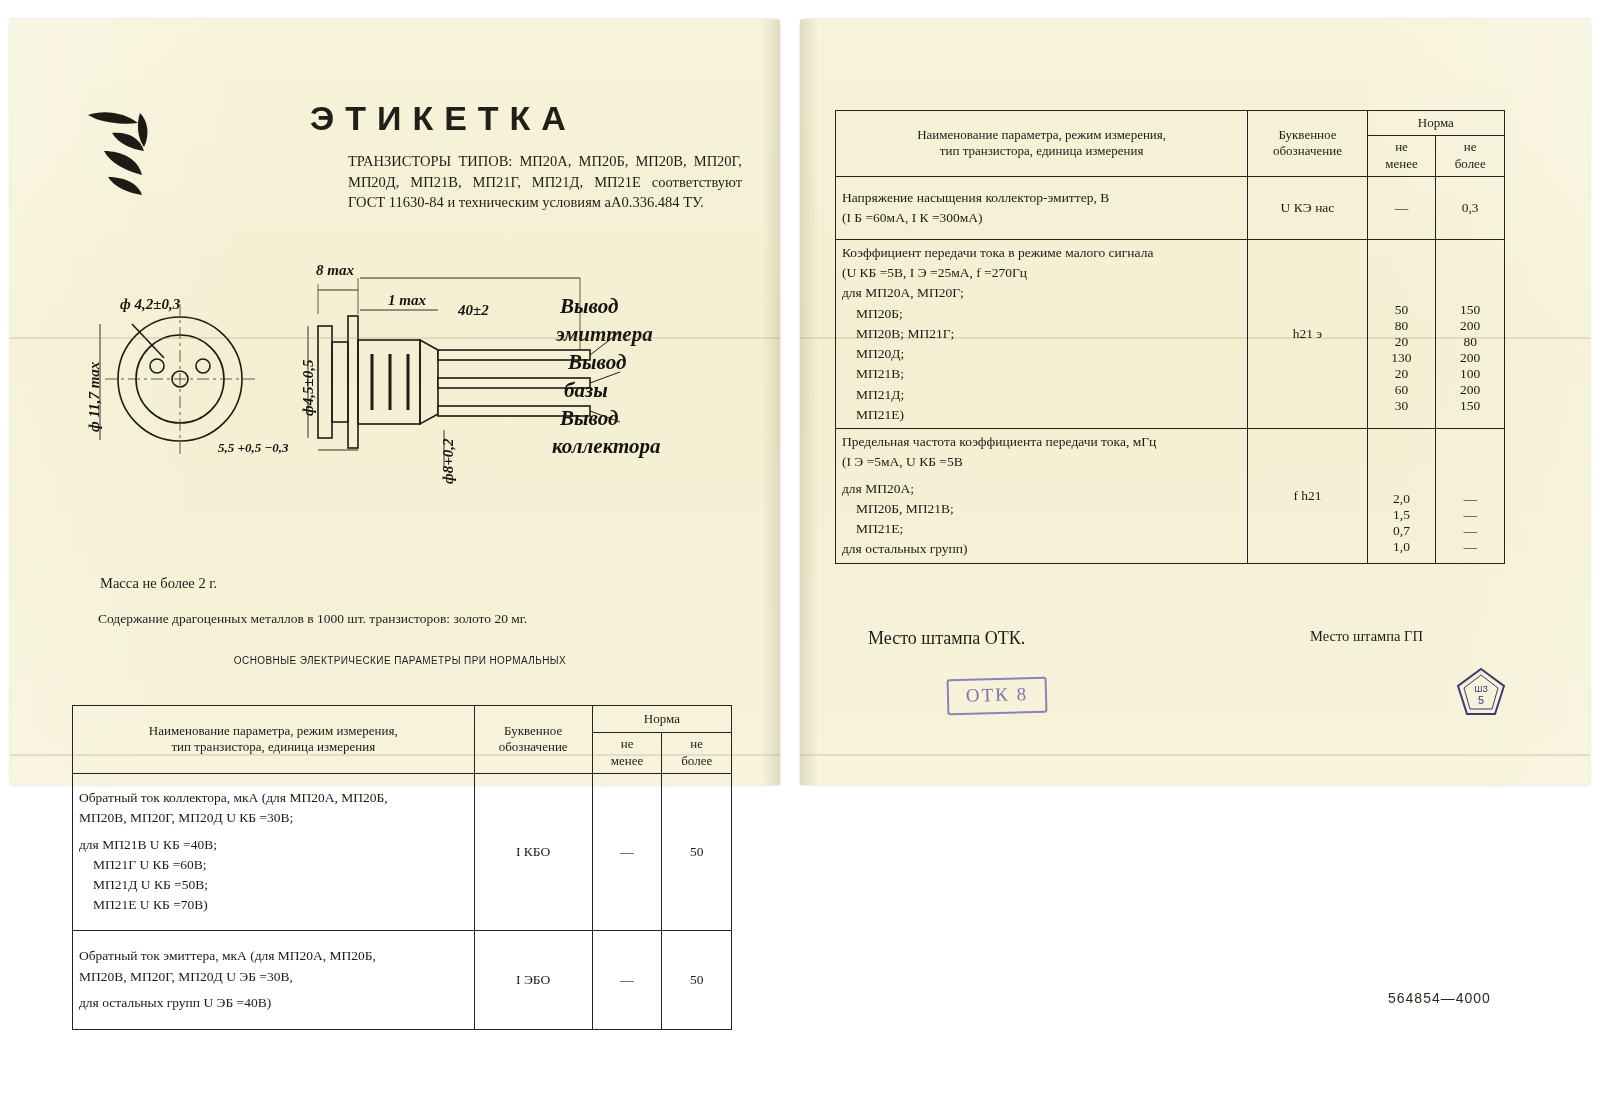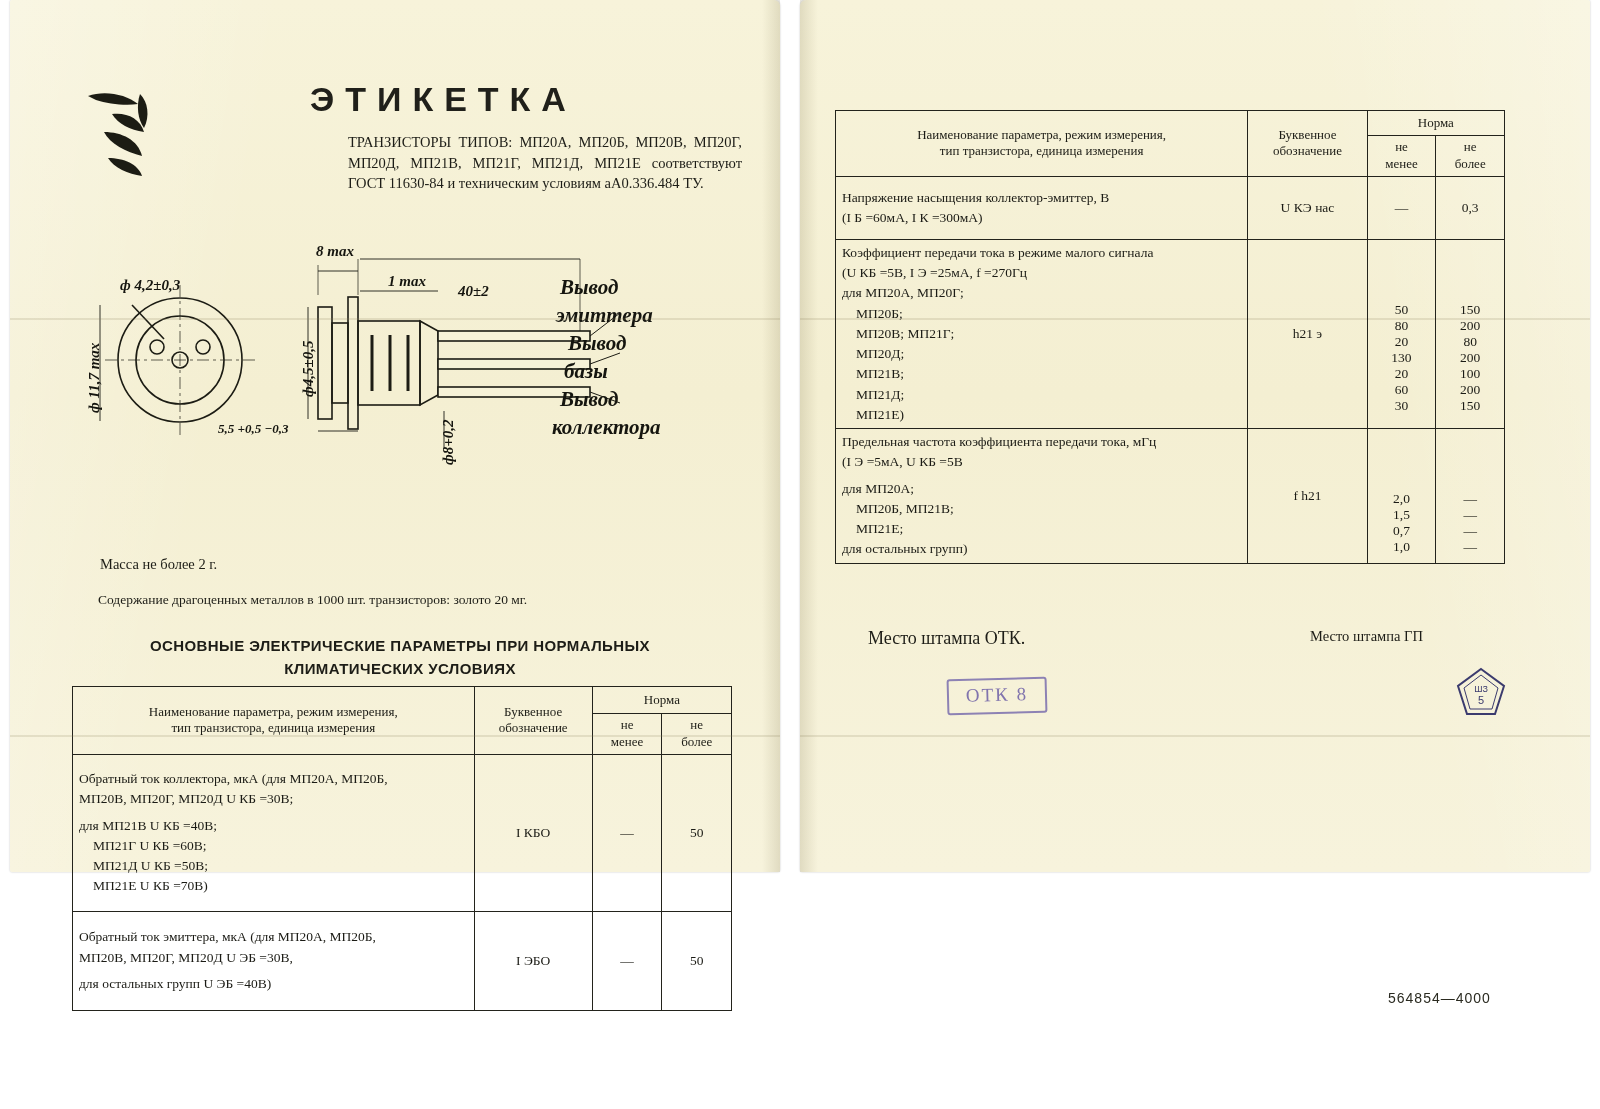--- a/index.html
+++ b/index.html
@@ -14,22 +14,22 @@
     color: #1b1b17;
     overflow: hidden;
   }
   .sheet-wrap {
     position: relative;
     width: 1600px;
     height: 1109px;
   }
   .page {
     position: absolute;
-    top: 0;
-    height: 872px;
+    top: 19px;
+    height: 766px;
     background: #f6f2d8;
     box-shadow: 0 0 2px rgba(0,0,0,0.25);
   }
   .page-left {
     left: 10px;
     width: 770px;
     background:
       linear-gradient(100deg, rgba(255,255,255,0.25) 0%, rgba(246,242,216,0) 30%),
       linear-gradient(180deg, #f7f3da 0%, #f4efd2 45%, #f7f3dc 100%);
     border-radius: 2px 6px 2px 2px;
@@ -126,22 +126,22 @@
   }
   .note-mass { left: 90px; top: 556px; }
   .note-metal { left: 88px; top: 592px; font-size: 13.5px; }
   .sect-title {
     position: absolute;
     top: 634px;
     left: 60px;
     width: 660px;
     text-align: center;
     font-family: "Liberation Sans", sans-serif;
-    font-weight: bold;
-    font-size: 15px;
+    font-weight: normal;
+    font-size: 10px;
     line-height: 1.55;
     letter-spacing: 0.4px;
     color: #1d1d17;
   }
 
   
   table.param {
     position: absolute;
     border-collapse: collapse;
     font-size: 13.5px;
@@ -284,21 +284,20 @@
         <div class="draw-label lead" style="left:504px; top:124px;text-align:center;">базы</div>
         <div class="draw-label lead" style="left:500px; top:152px;">Вывод</div>
         <div class="draw-label lead" style="left:492px; top:180px;">коллектора</div>
       </div>
 
       <div class="note note-mass">Масса не более 2 г.</div>
       <div class="note note-metal">Содержание драгоценных металлов в 1000 шт. транзисторов: золото 20 мг.</div>
 
       <div class="sect-title">
         <div>ОСНОВНЫЕ ЭЛЕКТРИЧЕСКИЕ ПАРАМЕТРЫ ПРИ НОРМАЛЬНЫХ</div>
-        <div>КЛИМАТИЧЕСКИХ УСЛОВИЯХ</div>
       </div>
 
       <table class="param" id="table-left">
         <tbody>
             <tr>
           <td class="hdr" rowspan="2" style="width:430px;">
             <div>Наименование параметра, режим измерения,</div>
             <div>тип транзистора, единица измерения</div>
           </td>
           <td class="hdr" rowspan="2" style="width:110px;">

